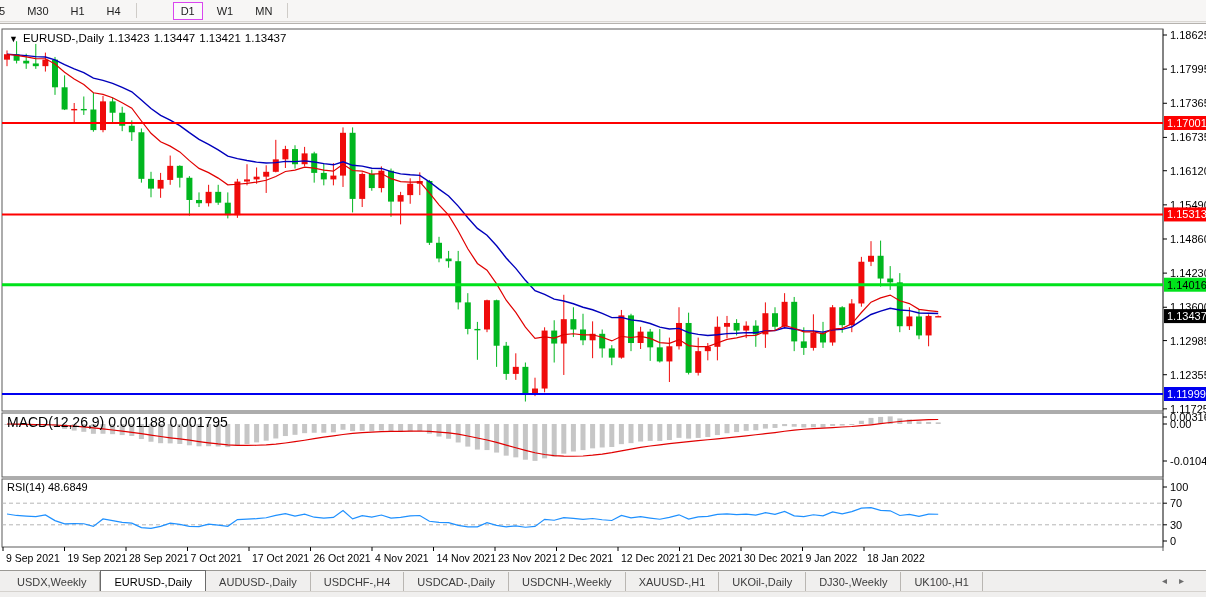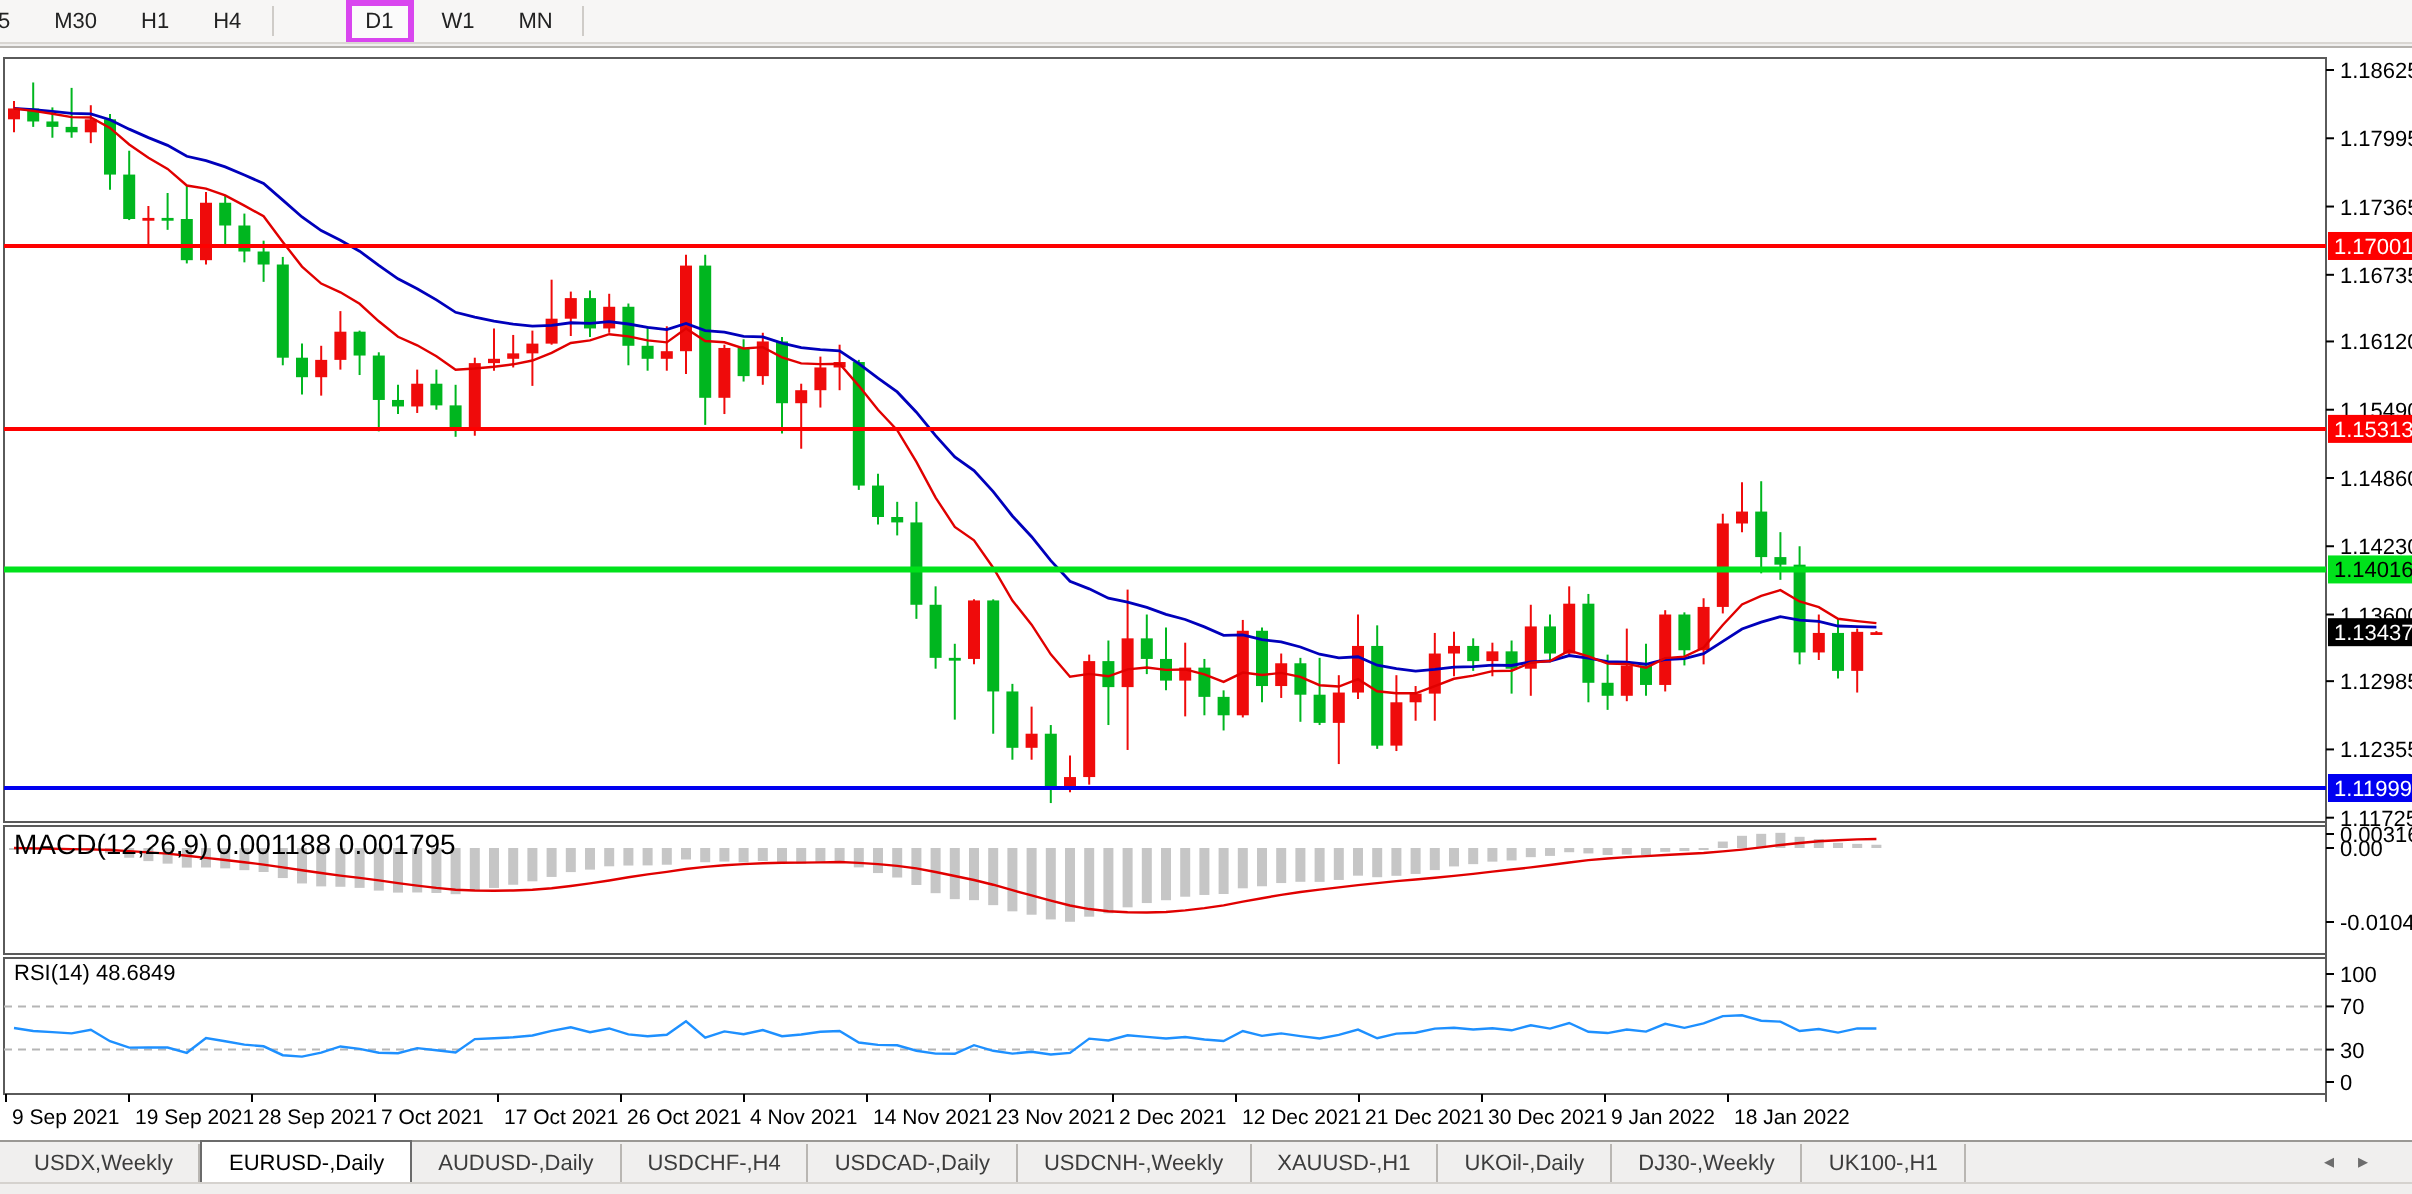--- a/index.html
+++ b/index.html
@@ -3,21 +3,21 @@
 <meta charset="utf-8">
 <style>
   html,body{margin:0;padding:0;}
   body{width:1206px;height:597px;position:relative;overflow:hidden;background:#f0efee;
        font-family:"Liberation Sans",sans-serif;-webkit-font-smoothing:none;}
   
   #toolbar{position:absolute;left:0;top:0;width:1206px;height:21px;background:#f7f6f5;
            border-bottom:1px solid #d9d6d2;display:flex;align-items:center;overflow:hidden;}
   .tf-btn{font-size:11px;color:#222;padding:2px 7px;margin:0 3px;border:1px solid transparent;cursor:default;white-space:nowrap;}
   .tf-btn.first{margin-left:-9px;}
-  .tf-btn.active{background:#ececec;border:3px solid #d946ef;background:#fbfbfb;margin-left:32px;}
+  .tf-btn.active{background:#ececec;border:1px solid #d946ef;background:#fbfbfb;margin-left:32px;}
   .tf-sep{width:1px;height:15px;background:#cfccc8;margin:0 4px;}
   
   #chartwin{position:absolute;left:0;top:23px;width:1206px;height:547px;background:#ffffff;border-top:1px solid #b5b2ae;}
   #chart-svg{position:absolute;left:0;top:0;}
   #title-row{position:absolute;left:9px;top:8px;font-size:11.5px;color:#000;white-space:nowrap;z-index:5;}
   #title-row .dd{font-size:9px;margin-right:5px;}
   #title-row span{margin-right:4px;}
   #macd-label{position:absolute;left:7px;top:390px;font-size:14px;color:#000;z-index:5;white-space:nowrap;}
   #rsi-label{position:absolute;left:7px;top:457px;font-size:11px;color:#000;z-index:5;white-space:nowrap;}
   
@@ -41,20 +41,23 @@
     <div class="tf-btn">H1</div>
     <div class="tf-btn">H4</div>
     <div class="tf-sep"></div>
     <div class="tf-btn active">D1</div>
     <div class="tf-btn">W1</div>
     <div class="tf-btn">MN</div>
     <div class="tf-sep"></div>
   </div>
 
 <div id="chartwin">
+  <div id="title-row">
+    <span class="dd">▼</span><span>EURUSD-,Daily</span><span>1.13423</span><span>1.13447</span><span>1.13421</span><span>1.13437</span>
+  </div>
   <div id="macd-label">
     <span>MACD(12,26,9)</span>&nbsp;<span>0.001188</span>&nbsp;<span>0.001795</span>
   </div>
   <div id="rsi-label">
     <span>RSI(14)</span>&nbsp;<span>48.6849</span>
   </div>
   <svg id="chart-svg" width="1206" height="547">
       <rect x="2" y="5" width="1161" height="382" fill="none" stroke="#5a5a5a" stroke-width="1"></rect>
       <rect x="2" y="389" width="1161" height="64" fill="none" stroke="#5a5a5a" stroke-width="1"></rect>
       <rect x="2" y="455" width="1161" height="68" fill="none" stroke="#5a5a5a" stroke-width="1"></rect>

